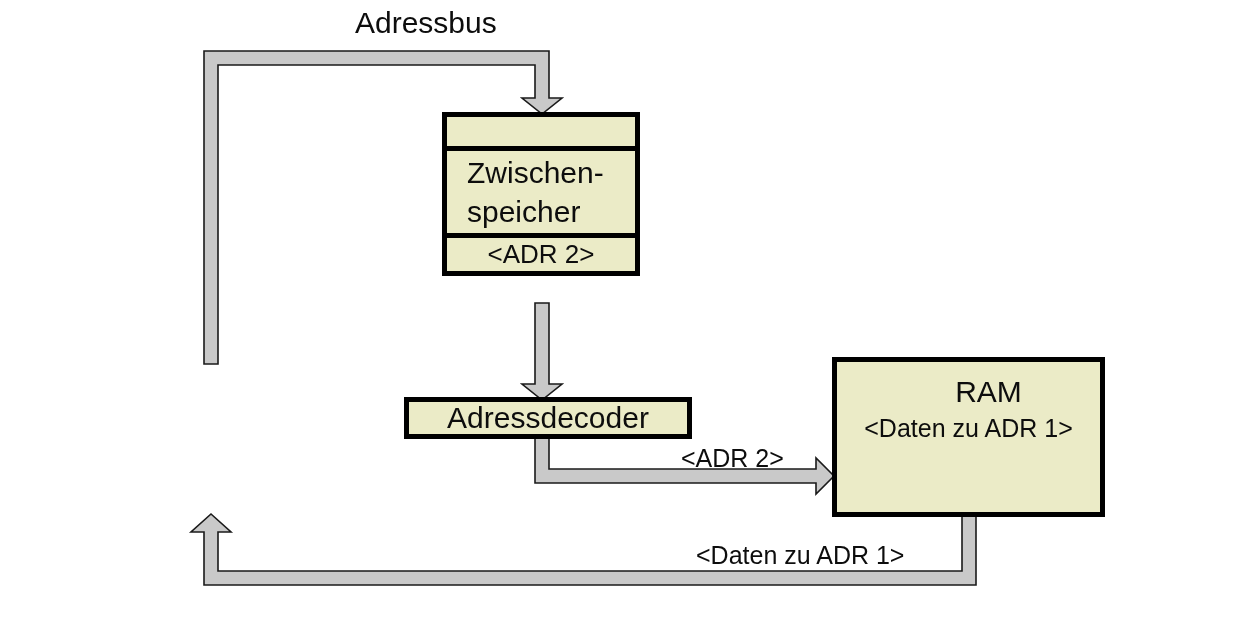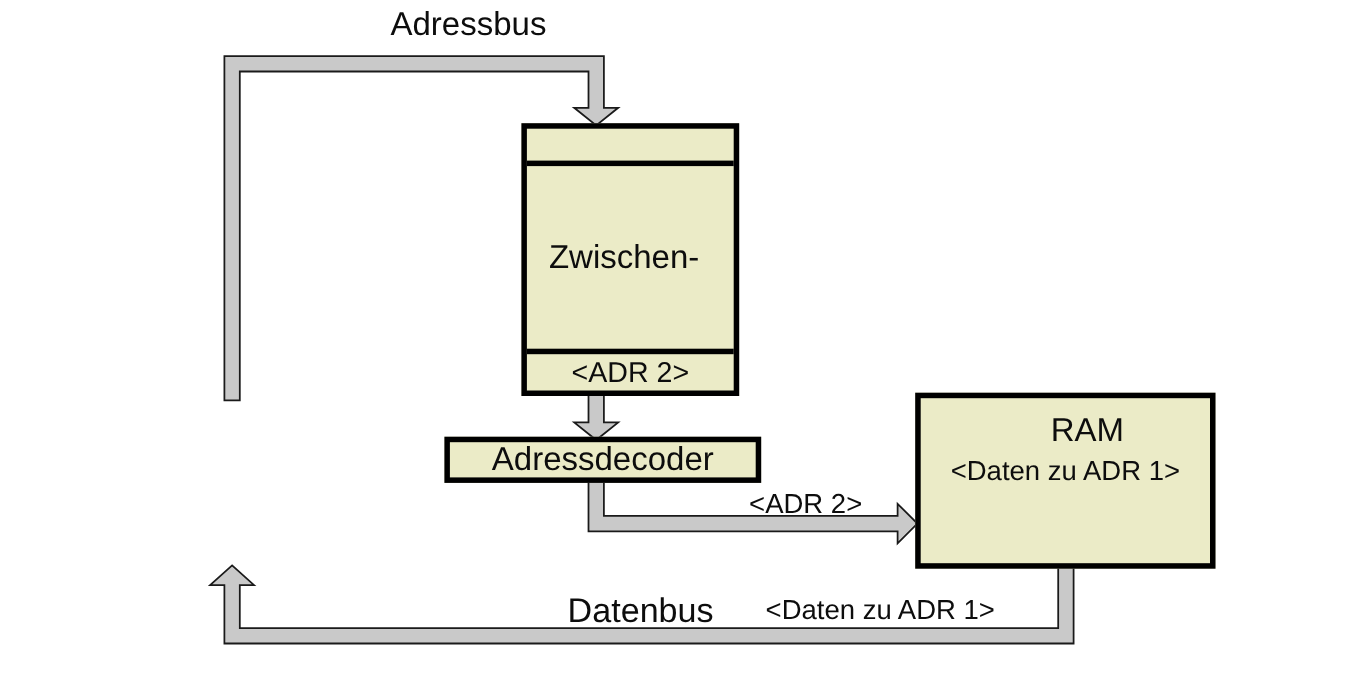--- a/index.html
+++ b/index.html
@@ -20,22 +20,22 @@
   }
   .node{
     position:absolute;
     box-sizing:border-box;
     background:var(--box-fill,#ebebc7);
     border:5px solid var(--box-border,#000);
   }
   .cpu{left:130px;top:359px;width:160px;height:157px;
        display:flex;align-items:center;justify-content:center;
        font-size:31px;}
-  .buffer{left:442px;top:112px;width:198px;height:248px;
-       display:flex;flex-direction:column;margin-left:32px;}
+  .buffer{left:442px;top:112px;width:198px;height:164px;
+       display:flex;flex-direction:column;}
   .buf-top{height:29px;flex:0 0 auto;}
   .hdiv{height:5px;flex:0 0 auto;background:var(--box-border,#000);}
   .buf-mid{flex:1 1 auto;display:flex;flex-direction:column;justify-content:center;
        padding-left:20px;font-size:30px;line-height:39px;}
   .buf-bot{height:33px;flex:0 0 auto;display:flex;align-items:center;justify-content:center;
        font-size:26px;}
   .decoder{left:404px;top:397px;width:288px;height:42px;
        display:flex;align-items:center;justify-content:center;
        font-size:30px;}
   .ram{left:832px;top:357px;width:273px;height:160px;
@@ -65,32 +65,32 @@
 
     <path class="bus" d="M211,514 L231,532 L218,532 L218,571 L962,571 L962,514 L976,514 L976,585 L204,585 L204,532 L191,532 Z"></path>
   </svg>
 
 
   <div class="node buffer">
     <div class="buf-top"></div>
     <div class="hdiv"></div>
     <div class="buf-mid">
       <div>Zwischen-</div>
+      <div>speicher</div>
     </div>
     <div class="hdiv"></div>
     <div class="buf-bot">&lt;ADR 2&gt;</div>
   </div>
 
   <div class="node decoder">
     <span>Adressdecoder</span>
   </div>
 
   <div class="node ram">
     <div class="ram-title">RAM</div>
     <div class="ram-row">&lt;Daten zu ADR 1&gt;</div>
   </div>
 
   <div class="lbl lbl-adressbus">Adressbus</div>
-  <div class="lbl lbl-datenbus">Datenbus</div>
   <div class="lbl lbl-adr2">&lt;ADR 2&gt;</div>
   <div class="lbl lbl-daten1">&lt;Daten zu ADR 1&gt;</div>
 
 </div>
 
 </body></html>

